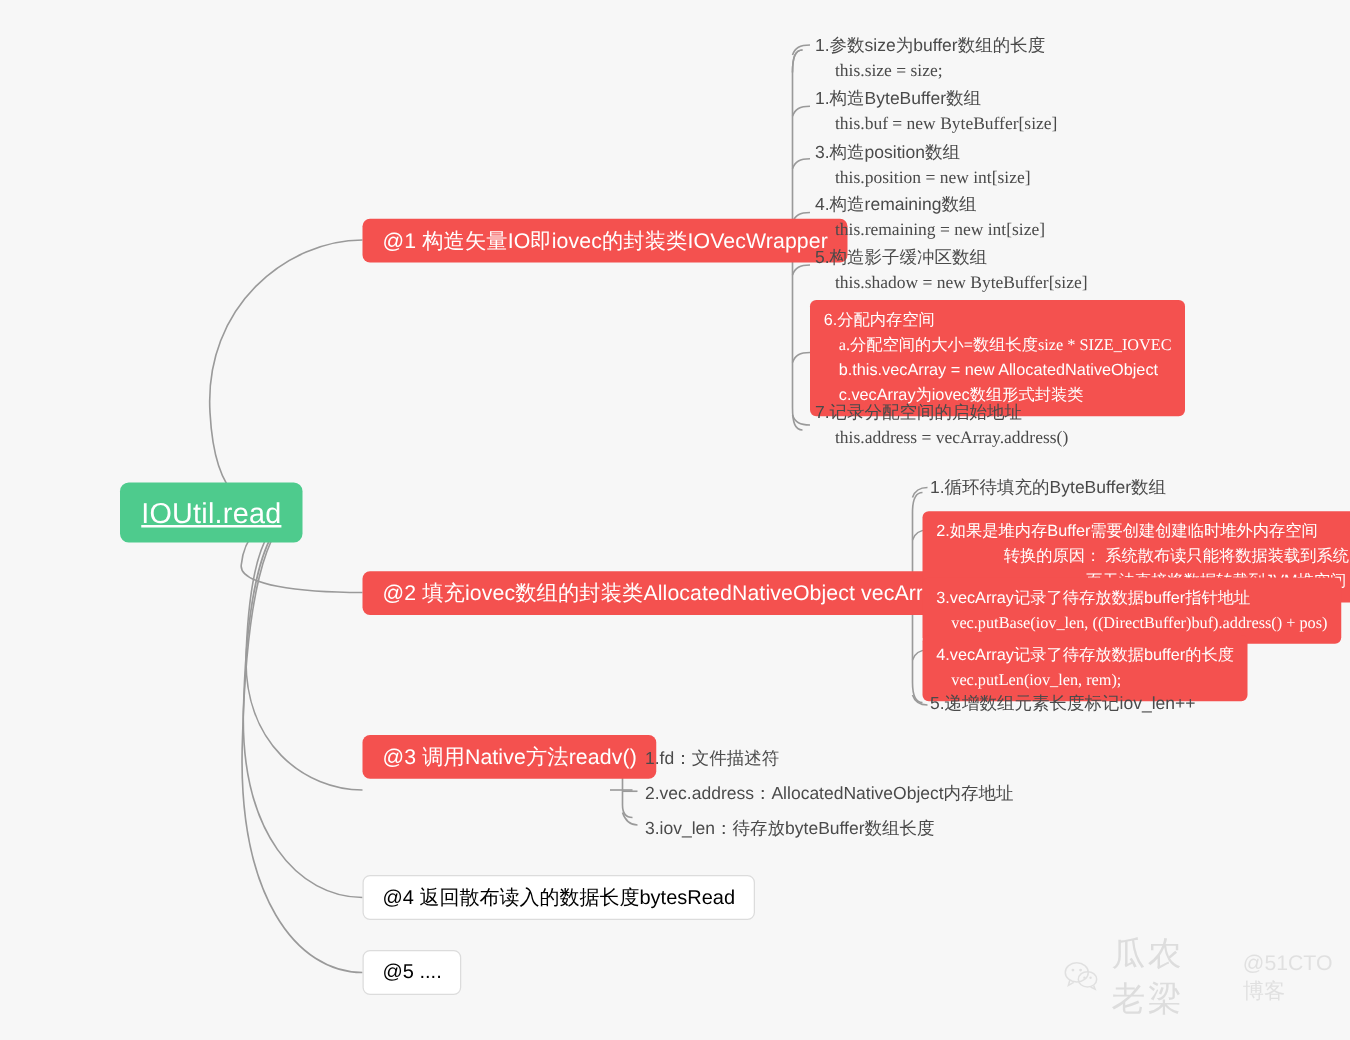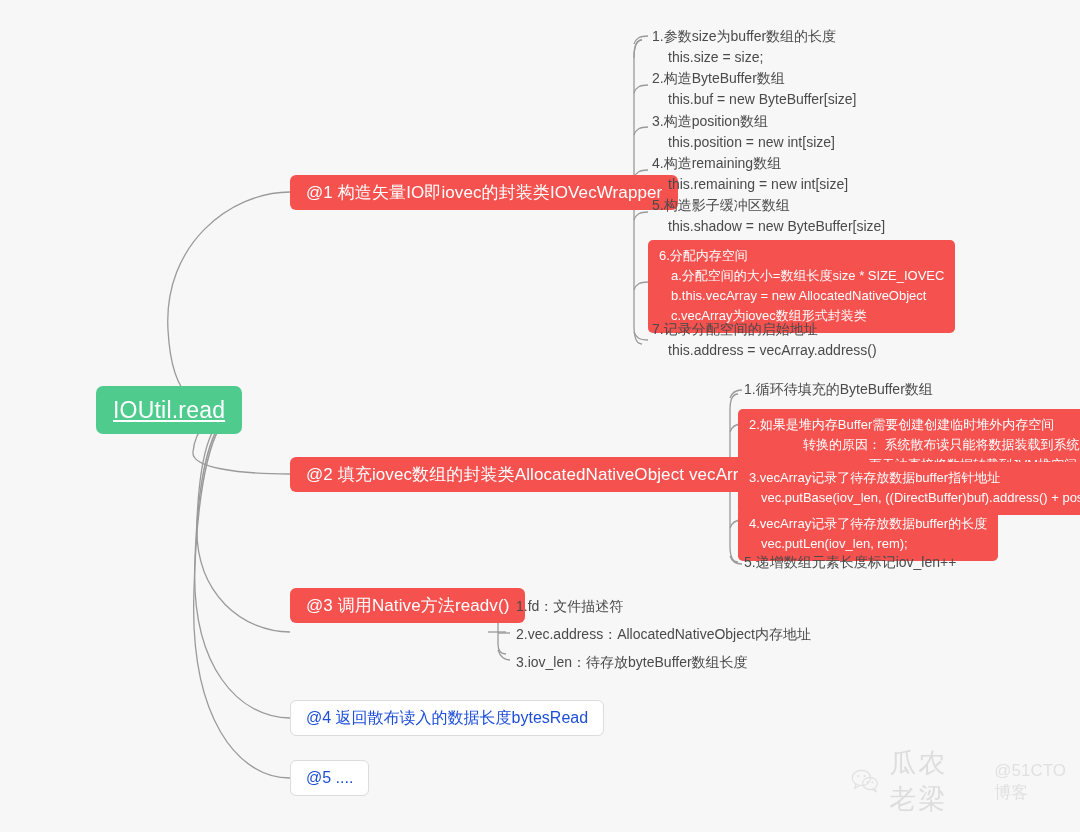--- a/index.html
+++ b/index.html
@@ -40,37 +40,37 @@
     border-radius:6px;
     font-size:17px;
     padding:0 16px;
     height:35px;
     letter-spacing:.1px;
   }
 
   
   .node.l1plain{
     background:#ffffff;
-    color:#1d4ed8;
+    color:#000000;
     border:1px solid #dcdcdc;
     border-radius:6px;
     font-size:16px;
     padding:0 15px;
     height:36px;
   }
 
   
   .leaf{
     position:absolute;
     color:#4a4a4a;
     font-size:14px;
     line-height:21px;
     white-space:nowrap;
   }
-  .leaf .l2{ padding-left:16px; }
+  .leaf .l2{ padding-left:16px;font-family:Liberation Serif, serif; }
 
   
   .leaf.hl{
     background:#f4514f;
     color:#ffffff;
     border-radius:5px;
     padding:6px 11px 7px 11px;
     line-height:20px;
     font-size:13px;
   }
@@ -141,21 +141,21 @@
 
   <div class="node l1red" style="left:290px;top:175px;text-align:right;">
     <span>@1 构造矢量IO即iovec的封装类IOVecWrapper</span>
   </div>
 
   <div class="leaf" style="left:652px;top:26px;">
     <div class="l1">1.参数size为buffer数组的长度</div>
     <div class="l2">this.size = size;</div>
   </div>
   <div class="leaf" style="left:652px;top:68px;">
-    <div class="l1">2.构造ByteBuffer数组</div>
+    <div class="l1">1.构造ByteBuffer数组</div>
     <div class="l2">this.buf = new ByteBuffer[size]</div>
   </div>
   <div class="leaf" style="left:652px;top:111px;">
     <div class="l1">3.构造position数组</div>
     <div class="l2">this.position = new int[size]</div>
   </div>
   <div class="leaf" style="left:652px;top:153px;">
     <div class="l1">4.构造remaining数组</div>
     <div class="l2">this.remaining = new int[size]</div>
   </div>

